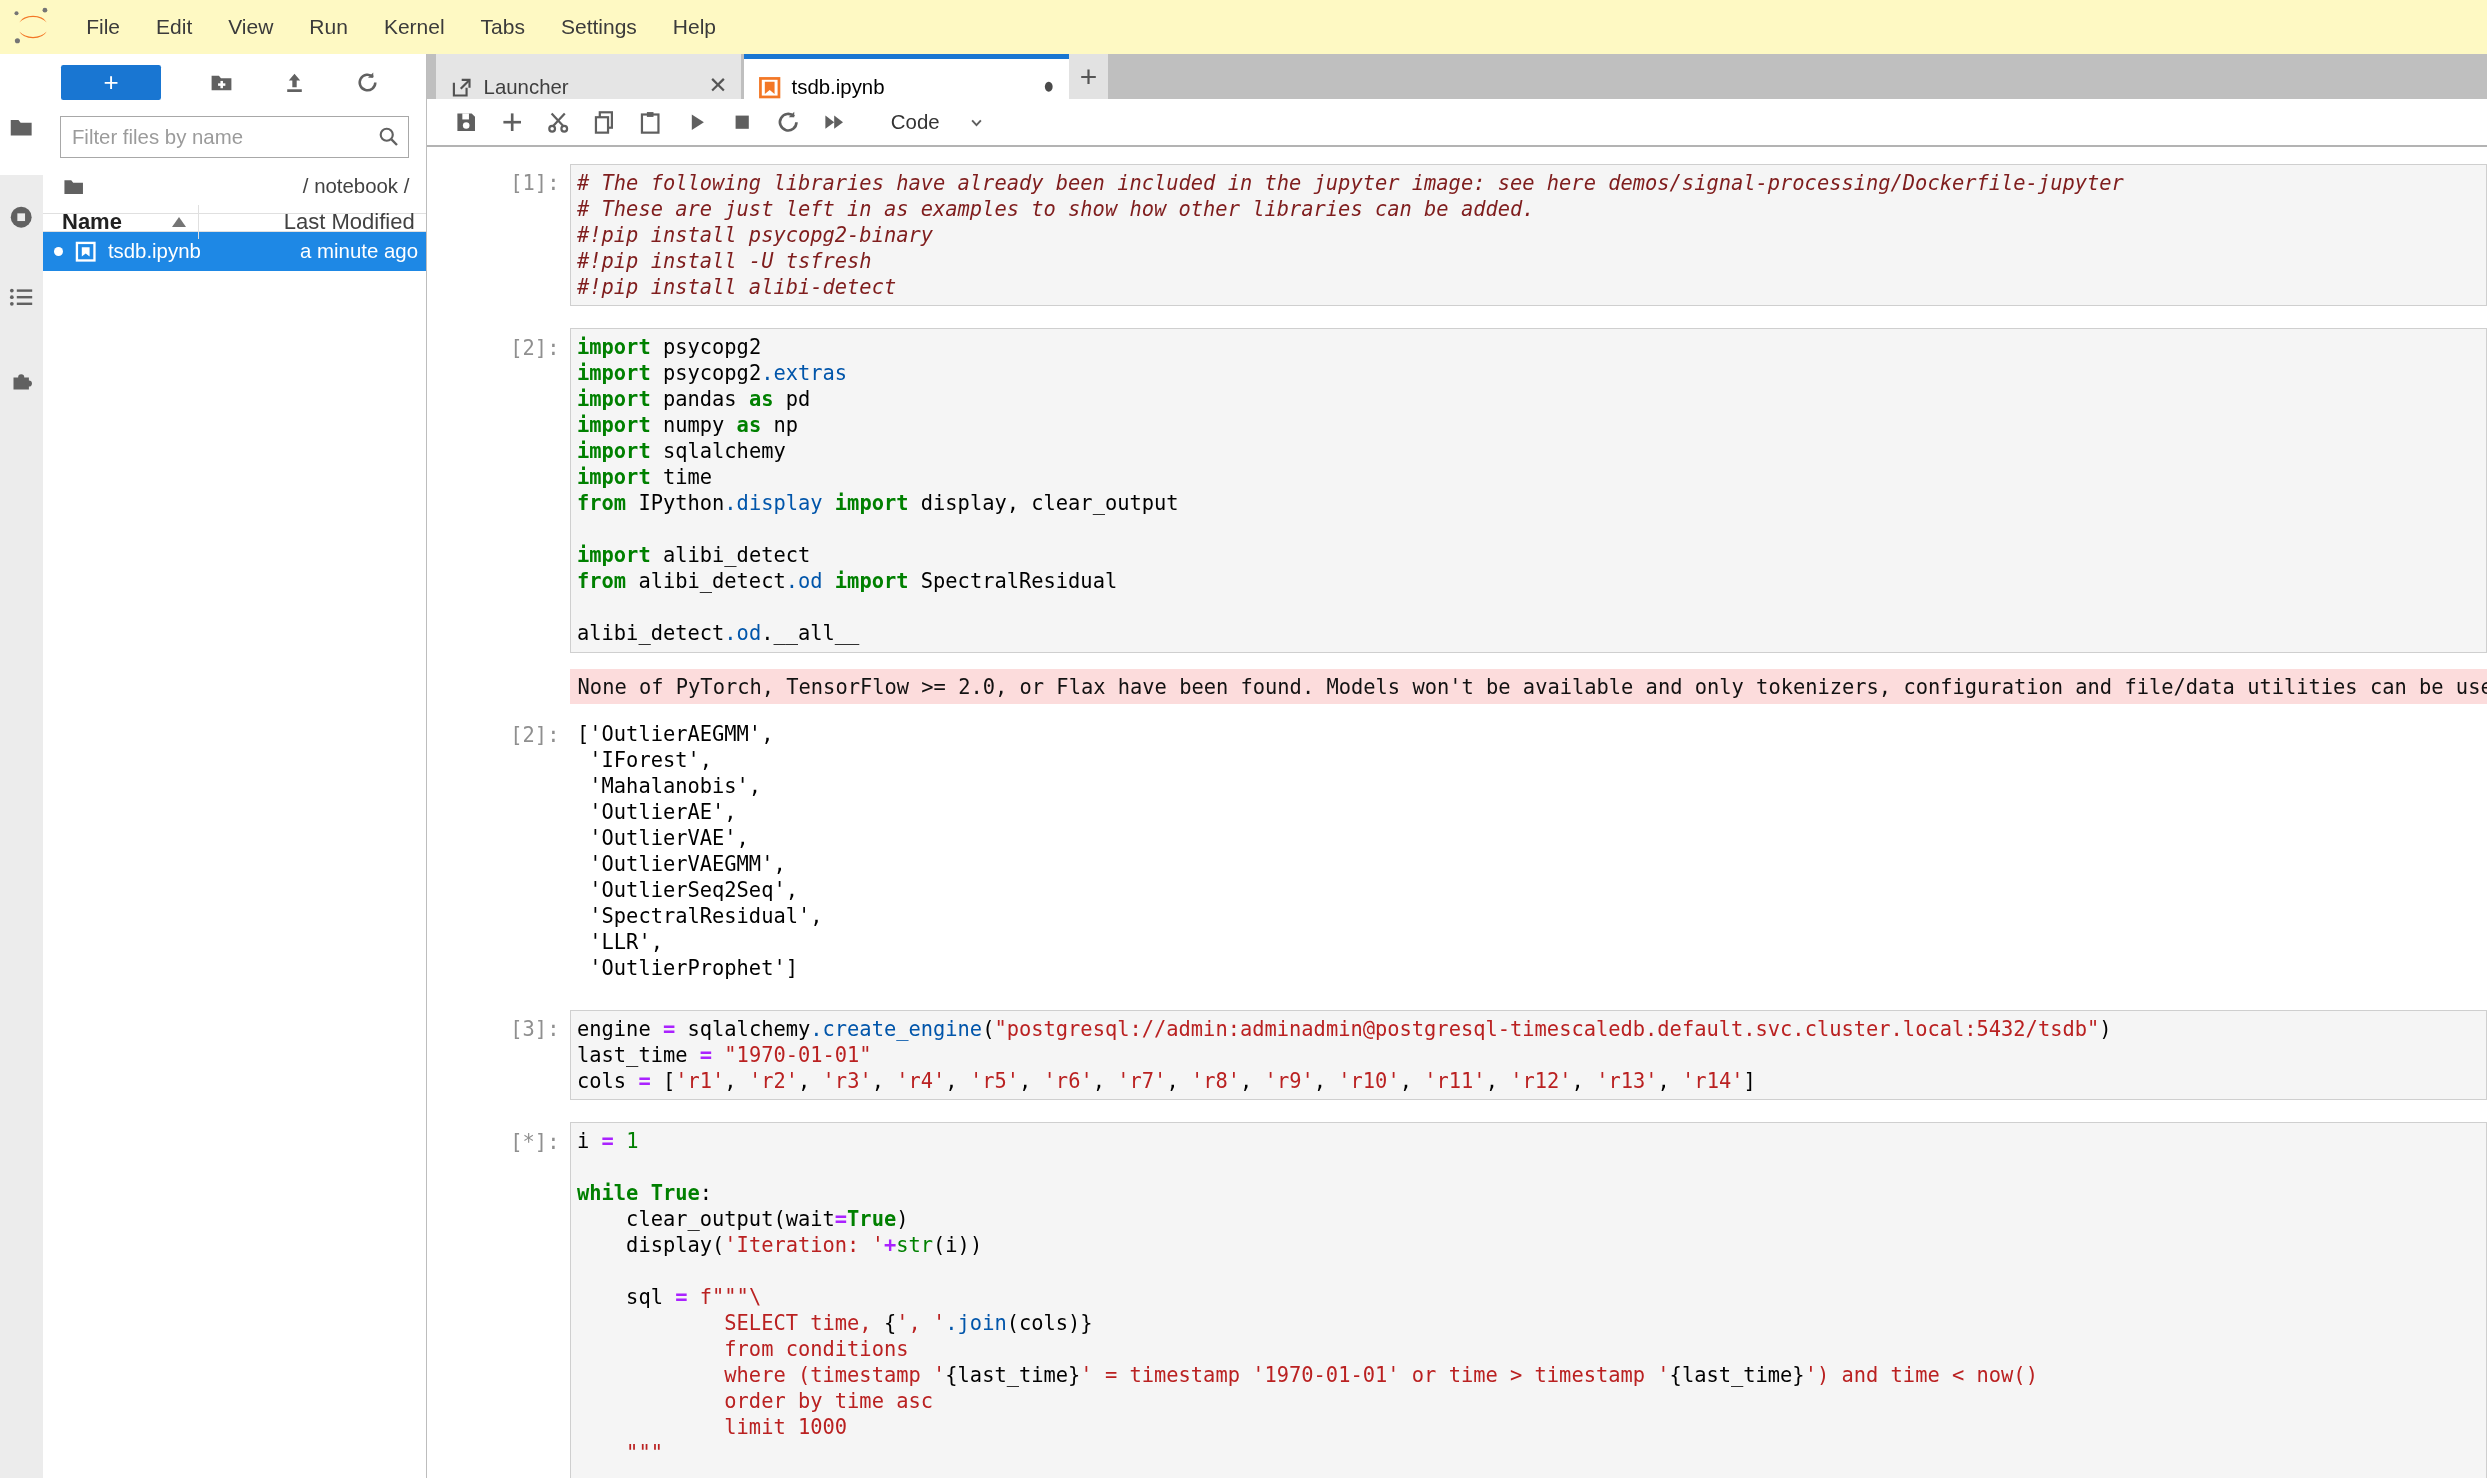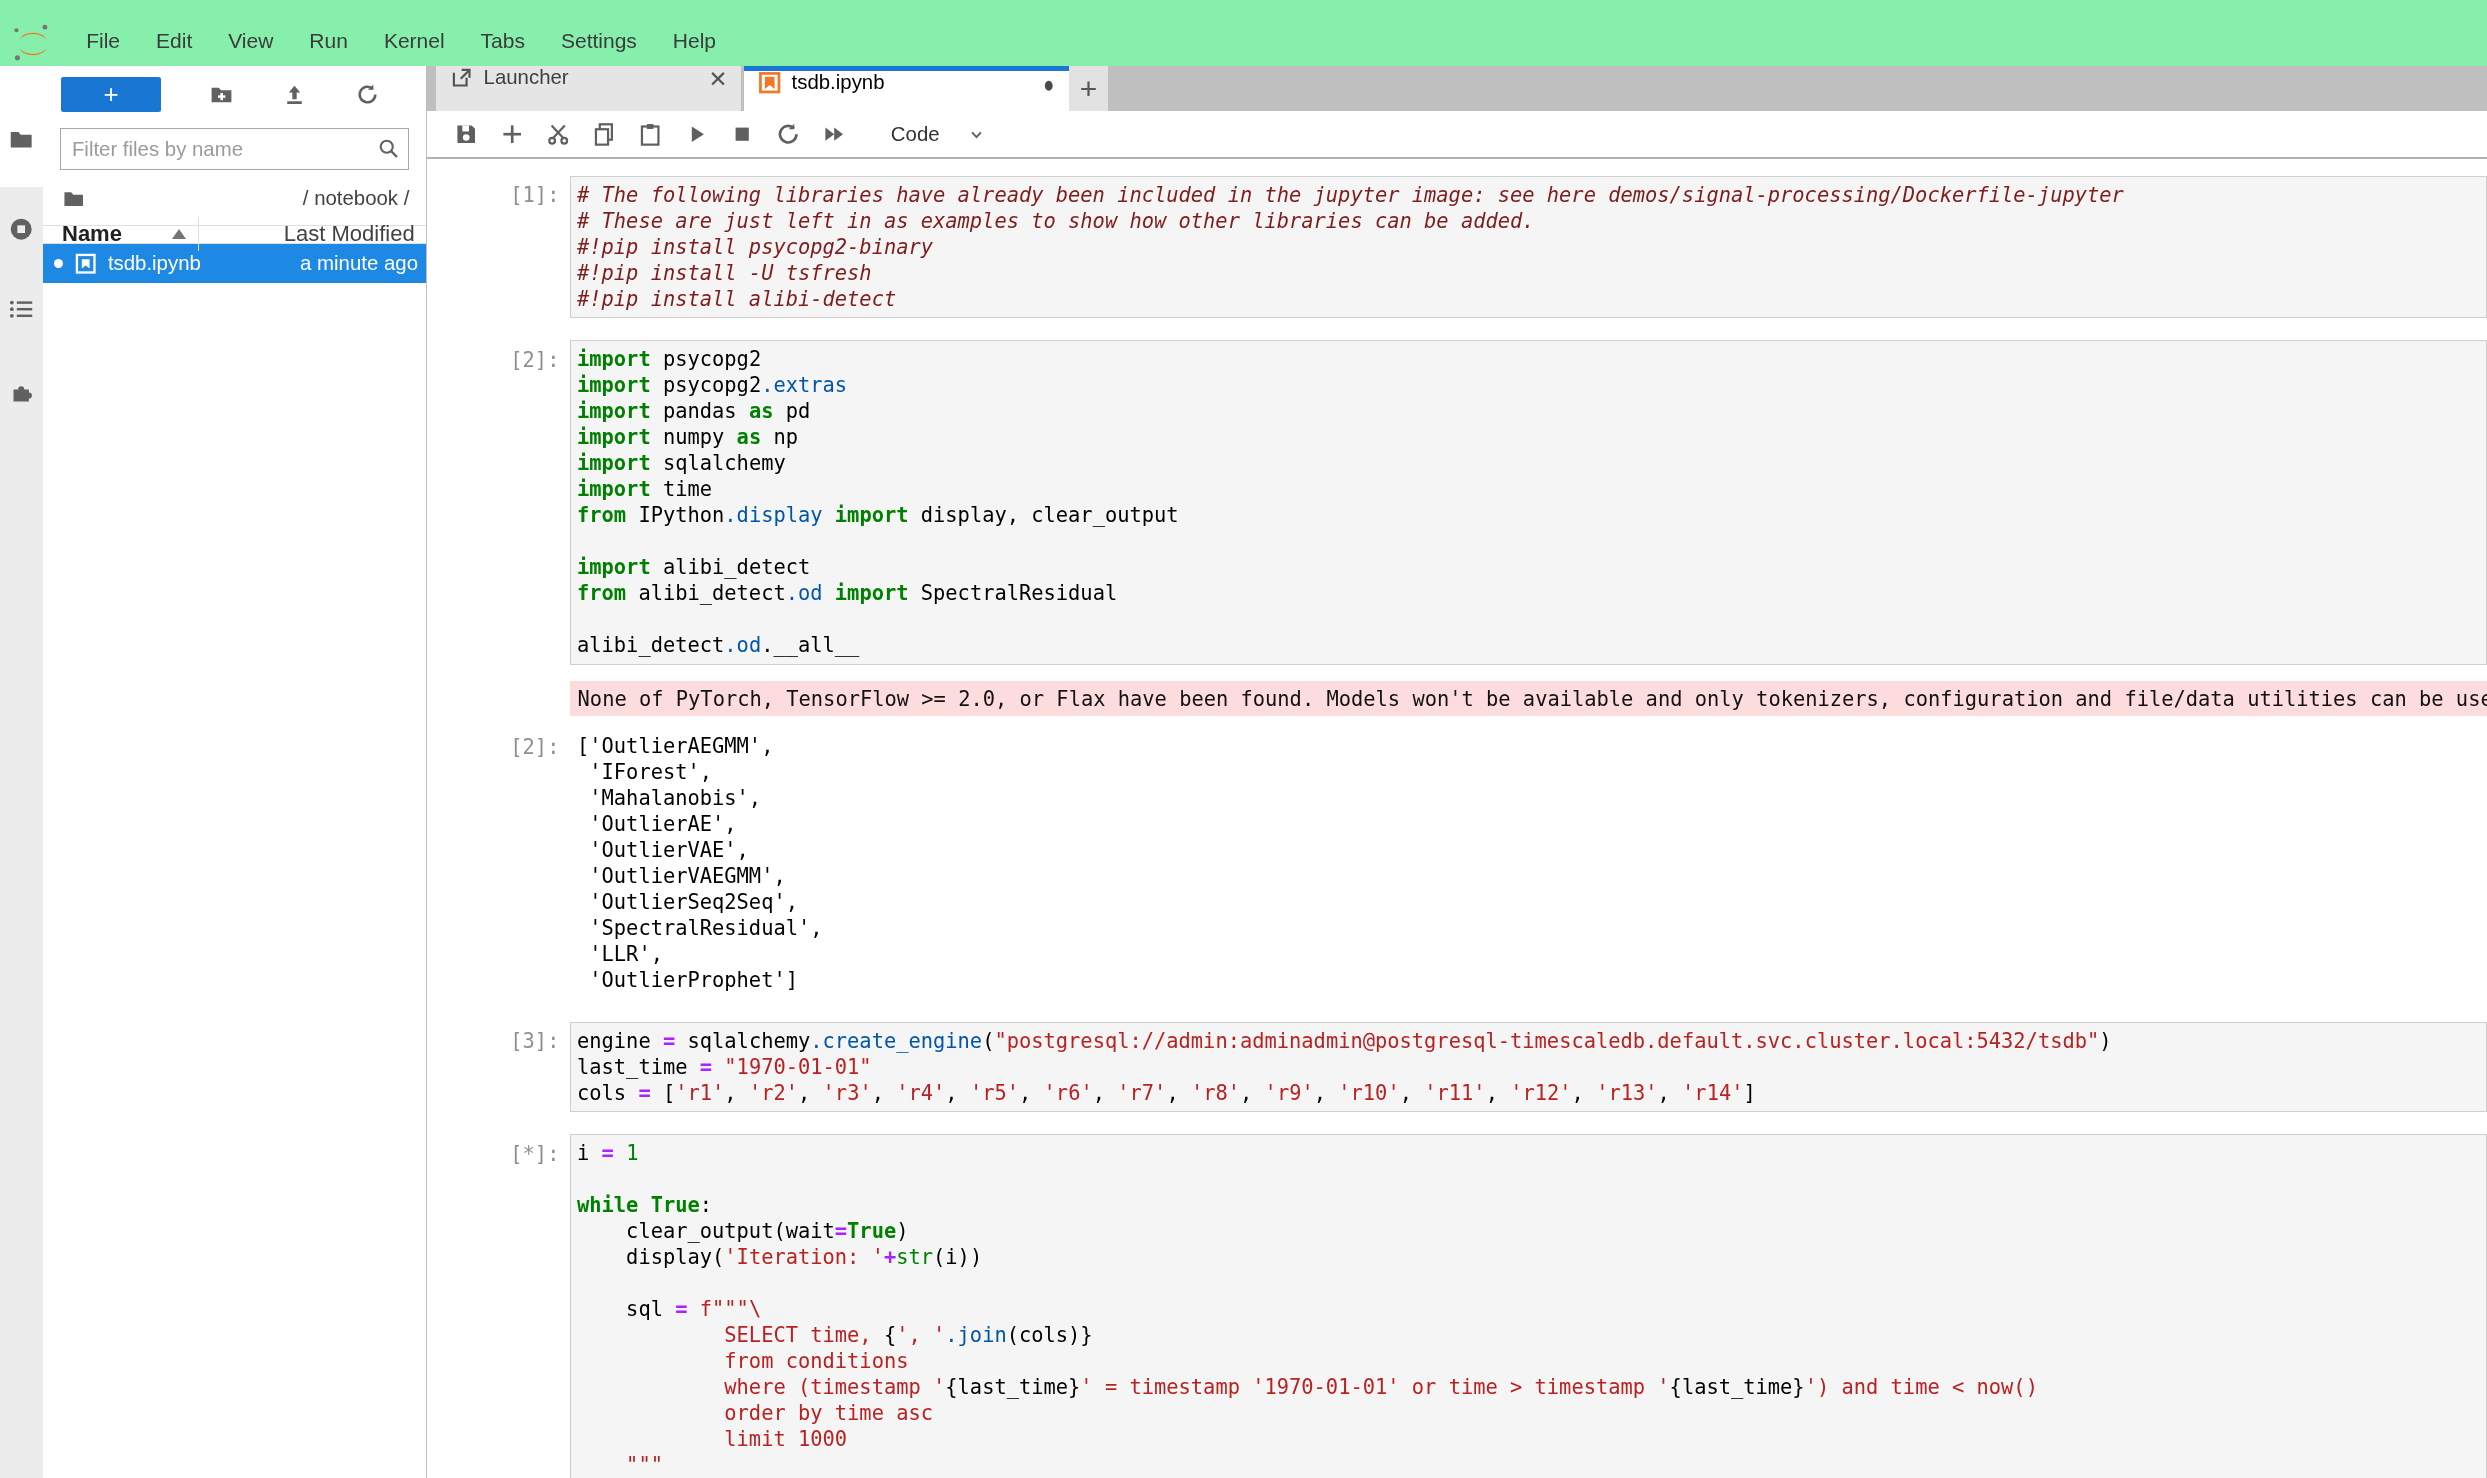--- a/index.html
+++ b/index.html
@@ -1,20 +1,20 @@
 <!DOCTYPE html>
 <html style="font-size:12px"><head>
 <meta charset="utf-8">
 <style>
   * { margin:0; padding:0; box-sizing:border-box; }
   html,body { width:2487px; height:1478px; overflow:hidden; background:#fff;
               font-family:"Liberation Sans", sans-serif; }
 
   
-  .menubar { height:66px; display:flex; align-items:flex-end; padding-left:10.6px; background:#86efac; }
+  .menubar { height:54px; display:flex; align-items:center; padding-left:10.6px; background:#fef9c3; }
   .logo { width:44px; height:44px; margin-right:13.6px; }
   .menu-item { font-size:21px; color:#3b3b3b; padding:0 18px; line-height:50px; cursor:default; }
 
   .workspace { display:flex; height:1428px; }
 
   
   .activitybar { width:43px; background:#ececec; position:relative; flex:none; }
   .activitybar .active-seg { position:absolute; left:0; top:0; width:43px; height:121px; background:#fff; }
   .act-icon { position:absolute; left:8.3px; width:26.4px; height:26.4px; }
 
@@ -42,21 +42,21 @@
             line-height:34px; height:34px; }
   .file-row { display:flex; align-items:center; height:39px; background:#1e88e5; color:#fff; font-size:20.4px; }
   .run-dot { width:9px; height:9px; border-radius:50%; background:#fff; margin:0 10.6px 0 11.3px; flex:none; }
   .file-nb-icon { width:23.4px; height:23.4px; margin-right:10.6px; flex:none; }
   .file-name { width:134px; }
   .file-mod { flex:1; text-align:right; padding-right:8px; }
 
   
   .main { flex:1; display:flex; flex-direction:column; min-width:0; }
   .tabbar { height:45px; background:#bfbfbf; display:flex; align-items:stretch; padding-left:9px; flex:none; }
-  .tab { display:flex; align-items:flex-start; font-size:20.4px; padding:0 13.6px; }
+  .tab { display:flex; align-items:flex-end; font-size:20.4px; padding:0 13.6px; }
   .tab.inactive { background:#e5e5e5; color:#3f3f3f; width:305px; margin-right:3px; }
   .tab.active { background:#fff; color:#000; width:325px; border-top:5.3px solid #1976d2; }
   .tab .tab-label { margin-left:10.6px; flex:1; }
   .tab-icon { width:23.4px; height:23.4px; flex:none; }
   .close-x { font-size:22.7px; color:#555; }
   .dirty-dot { font-size:22.7px; color:#4a4a4a; transform:scaleX(0.8); }
   .newtab { width:39px; background:#e2e2e2; display:flex; align-items:center; justify-content:center;
             font-size:30px; color:#555; }
 
   .nbtoolbar { height:48px; background:#fff; border-bottom:2.3px solid #b3b3b3; display:flex;

